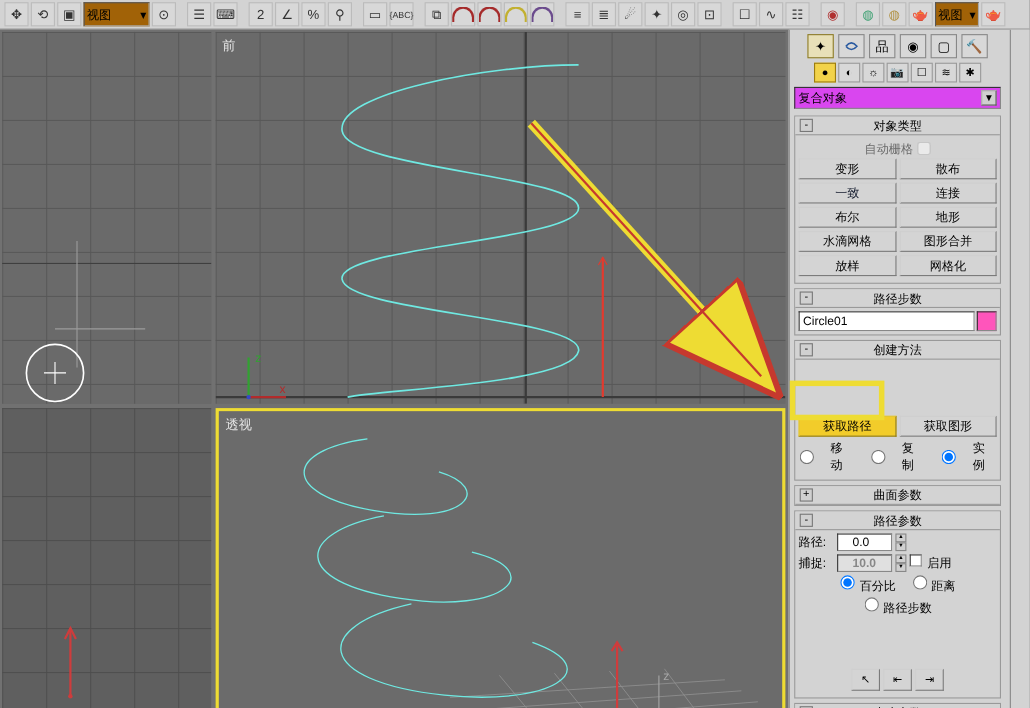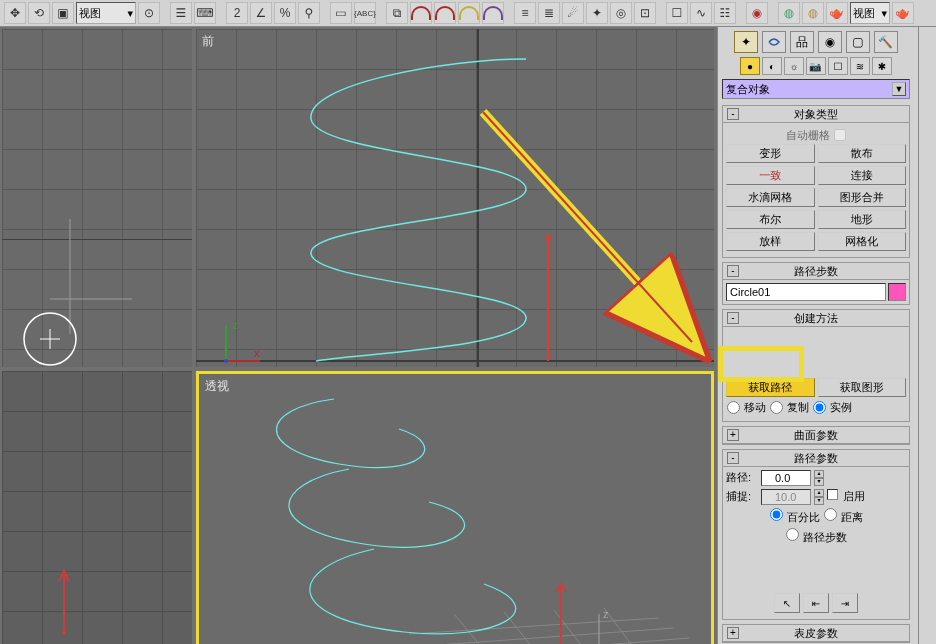--- a/index.html
+++ b/index.html
@@ -2,21 +2,21 @@
 <html><head>
 <meta charset="utf-8">
 <style>
   * { box-sizing: border-box; margin: 0; padding: 0; font-family: "Microsoft YaHei", SimSun, Arial, sans-serif; font-size: 11px; }
   body { width: 936px; height: 644px; background: #c0c0c0; position: relative; overflow: hidden; }
 
   
   .toolbar { height: 27px; background: #d3d3d3; border-bottom: 1px solid #888; display: flex; align-items: center; padding: 0 4px; gap: 2px; }
   .tb-btn { width: 22px; height: 22px; border: 1px solid #bbb; background: #d8d8d8; display: flex; align-items: center; justify-content: center; font-size: 12px; color: #333; }
   .tb-sep { width: 6px; }
-  .tb-dropdown { height: 22px; border: 1px inset #aaa; background: #e5e5e5; min-width: 60px; font-size: 11px; padding: 0 2px; display: flex; align-items: center; text-align: center; }
+  .tb-dropdown { height: 22px; border: 1px inset #aaa; background: #a16207; min-width: 60px; font-size: 11px; padding: 0 2px; display: flex; align-items: center; text-align: center; }
   .tb-arc { width: 20px; height: 14px; border: 2px solid #a52a2a; border-bottom: none; border-radius: 10px 10px 0 0; display: inline-block; }
   .tb-arc.r2 { border-color: #c2b030; }
   .tb-arc.r3 { border-color: #6b4b8d; }
 
   .workspace { position: absolute; top: 27px; left: 0; width: 717px; height: 617px; background: #717171; }
   .viewport { position: absolute; background: #6b6b6b; }
   .vp-label { color: #e2e2e2; font-size: 12px; padding: 4px 6px; position: absolute; top: 0; left: 0; }
   
   .grid-bg {
     background-color: #6a6a6a;
@@ -38,47 +38,47 @@
   .vp-br { left: 196px; top: 344px; width: 518px; height: 300px; border: 3px solid #eedc33; }
 
   
   .right-col { position: absolute; top: 27px; right: 0; width: 219px; height: 617px; background: #d3d3d3; border-left: 1px solid #888; padding: 4px; }
   .tab-row { display: flex; gap: 4px; margin-bottom: 4px; justify-content: center; }
   .tab-btn { width: 24px; height: 22px; border: 1px solid #888; background: #d8d8d8; display: flex; align-items: center; justify-content: center; font-size: 12px; }
   .tab-btn.active { background: #e8e0b8; border: 1px solid #8a7a2a; }
   .sub-tab-row { display: flex; gap: 2px; margin-bottom: 4px; justify-content: center; }
   .sub-tab-btn { width: 20px; height: 18px; border: 1px solid #999; background: #d8d8d8; display: flex; align-items: center; justify-content: center; font-size: 10px; }
   .sub-tab-btn.active { background: #f2d34a; border: 1px solid #9c7c0f; }
-  .dropdown-full { width: 100%; height: 20px; border: 1px inset #888; background: #c4b5fd; font-size: 12px; padding: 0 3px; display: flex; align-items: center; justify-content: space-between; margin-bottom: 6px; }
+  .dropdown-full { width: 100%; height: 20px; border: 1px inset #888; background: #d946ef; font-size: 12px; padding: 0 3px; display: flex; align-items: center; justify-content: space-between; margin-bottom: 6px; }
   .drop-btn { width: 14px; height: 14px; border: 1px outset #aaa; background: #d0d0d0; text-align: center; line-height: 12px; font-size: 9px; }
 
   .rollout { border: 1px solid #999; margin-bottom: 4px; }
   .rollout-header { height: 17px; background: #d3d3d3; border-bottom: 1px solid #999; display: flex; align-items: center; font-size: 11px; position: relative; text-align: center; justify-content: center; }
   .roll-toggle { position: absolute; left: 4px; width: 12px; height: 12px; border: 1px solid #777; background: #d0d0d0; line-height: 10px; text-align: center; font-size: 10px; }
   .rollout-body { padding: 3px; }
 
   .type-row { display: flex; gap: 3px; margin-bottom: 3px; }
   .type-btn { flex: 1; height: 19px; border: 1px outset #cfcfcf; background: #d4d4d4; font-size: 12px; display: flex; align-items: center; justify-content: center; }
   .type-check { display: flex; align-items: center; justify-content: center; gap: 4px; height: 18px; font-size: 12px; color: #6c6c6c; }
   .type-check input { width: 12px; height: 12px; }
 
   .name-row { display: flex; gap: 2px; }
   .name-input { flex: 1; height: 18px; border: 1px inset #888; background: #fff; font-size: 11px; padding: 0 3px; display: flex; align-items: center; }
   .color-box { width: 18px; height: 18px; background: #ff55bb; border: 1px inset #888; }
 
   .btn-row { display: flex; gap: 3px; margin-bottom: 3px; margin-top: 48px; }
   .panel-btn { flex: 1; height: 19px; border: 1px outset #cfcfcf; background: #d4d4d4; font-size: 11px; display: flex; align-items: center; justify-content: center; }
   .panel-btn.highlight { background: #f2cc2a; border: 1px outset #e0c538; }
-  .radio-row { display: flex; align-items: center; gap: 3px; font-size: 11px; margin-bottom: 3px; }
+  .radio-row { display: flex; align-items: center; gap: 14px; font-size: 11px; margin-bottom: 3px; }
   .radio-row input[type=radio] { margin: 0 1px; }
 
   .field-row { display: flex; align-items: flex-start; gap: 3px; margin-bottom: 3px; font-size: 11px; }
   .field-label { width: 32px; }
   .num-input { width: 50px; height: 16px; border: 1px inset #888; background: #fff; font-size: 11px; padding: 0 13px; display: flex; align-items: center; }
-  .num-input.dis { background: #e0e0e0; color: #888; }
+  .num-input.dis { background: #e0e0e0; color: #888; font-weight: bold; }
   .spinner { width: 10px; display: flex; flex-direction: column; }
   .spinner div { height: 8px; border: 1px solid #888; background: #d0d0d0; font-size: 6px; line-height: 5px; text-align: center; }
   .chk { width: 11px; height: 11px; border: 1px inset #888; background: #fff; display: inline-block; margin-right: 2px; }
   .icon-btn { width: 26px; height: 20px; border: 1px outset #cfcfcf; background: #d4d4d4; font-size: 10px; display: flex; align-items: center; justify-content: center; }
 
   
   .arrow-wrap { position: absolute; pointer-events: none; top: 0; left: 0; width: 100%; height: 100%; }
   .highlight-box { position: absolute; border: 5px solid #eedc33; left: 718px; top: 346px; width: 86px; height: 36px; z-index: 30; }
 
   .scroll-edge { position: absolute; right: 0; top: 0; bottom: 0; width: 18px; background: #d3d3d3; border-left: 1px solid #888; }
@@ -278,41 +278,41 @@
         </div>
         <div class="type-row">
           <div class="type-btn">
               <span>变形</span>
             </div>
           <div class="type-btn">
               <span>散布</span>
             </div>
         </div>
         <div class="type-row">
-          <div class="type-btn" style="color:#b91c1c;">
+          <div class="type-btn" style="color:#0f172a;">
               <span>一致</span>
             </div>
           <div class="type-btn">
               <span>连接</span>
             </div>
         </div>
         <div class="type-row">
           <div class="type-btn">
+              <span>布尔</span>
+            </div>
+          <div class="type-btn">
+              <span>地形</span>
+            </div>
+        </div>
+        <div class="type-row">
+          <div class="type-btn">
               <span>水滴网格</span>
             </div>
           <div class="type-btn">
               <span>图形合并</span>
-            </div>
-        </div>
-        <div class="type-row">
-          <div class="type-btn">
-              <span>布尔</span>
-            </div>
-          <div class="type-btn">
-              <span>地形</span>
             </div>
         </div>
         <div class="type-row">
           <div class="type-btn">
               <span>放样</span>
             </div>
           <div class="type-btn">
               <span>网格化</span>
             </div>
         </div>

